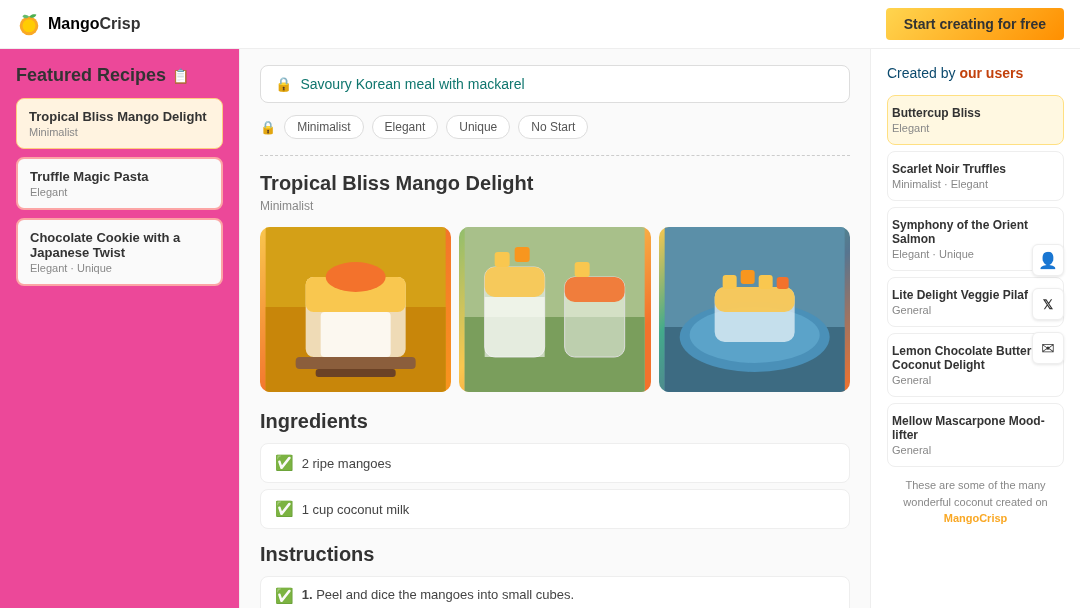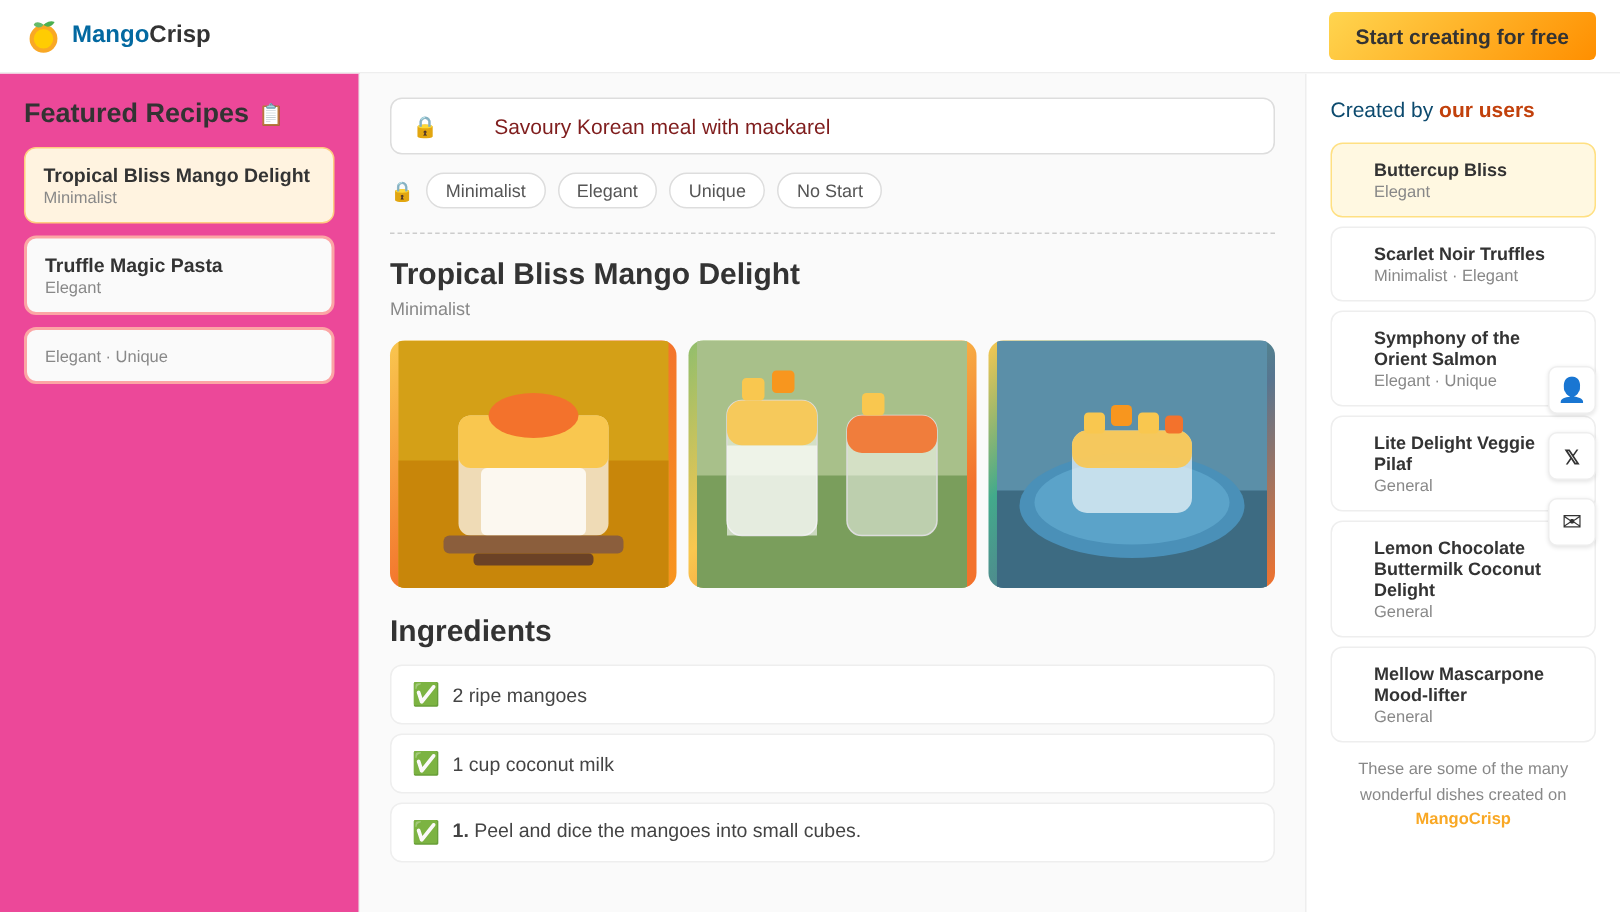--- a/index.html
+++ b/index.html
@@ -3,21 +3,21 @@
   <meta charset="utf-8">
   <style>
     * { box-sizing: border-box; margin: 0; padding: 0; }
     body { font-family: -apple-system, BlinkMacSystemFont, 'Segoe UI', sans-serif; background: #f5f5f5; color: #333; font-size: 14px; }
 
     .app-container { display: flex; flex-direction: column; height: 608px; overflow: hidden; background: #fff; }
 
     .top-bar { display: flex; align-items: center; padding: 8px 16px; background: #fff; border-bottom: 1px solid #eee; gap: 12px; }
     .logo-area { display: flex; align-items: center; gap: 6px; }
     .logo-text { font-weight: 700; font-size: 16px; }
-    .logo-text span { color: #0369a1; }
+    .logo-text span { color: #000000; }
 
     .cta-button { background: linear-gradient(135deg, #ffd54f, #ff8f00); border: none; padding: 8px 18px; border-radius: 4px; font-weight: 600; font-size: 14px; cursor: pointer; color: #333; margin-left: auto; }
 
     .main-layout { display: flex; flex: 1; overflow: hidden; }
 
     
     .sidebar { width: 240px; min-width: 240px; background: #ec4899; border-right: 1px solid #eee; padding: 16px; overflow-y: auto; }
     .sidebar-title { font-size: 18px; font-weight: 700; margin-bottom: 12px; display: flex; align-items: center; gap: 6px; }
     .sidebar-title-icon { font-size: 14px; }
 
@@ -25,21 +25,21 @@
     .recipe-card.active { background: #fff3e0; border: 1.5px solid #ffcc80; }
     .recipe-card:not(.active) { background: #fafafa; border: 2px solid #fca5a5; }
     .recipe-card-title { font-weight: 600; font-size: 13px; color: #333; }
     .recipe-card-subtitle { font-size: 11px; color: #888; margin-top: 2px; }
 
     
     .main-content { flex: 1; overflow-y: auto; padding: 16px 20px; background: #fafafa; }
 
     .search-bar { display: flex; align-items: center; gap: 8px; background: #fff; border: 1px solid #ddd; border-radius: 8px; padding: 10px 14px; margin-bottom: 12px; }
     .search-icon { color: #999; font-size: 14px; }
-    .search-input { border: none; outline: none; flex: 1; font-size: 14px; color: #7f1d1d; background: transparent; margin-left: 29px; }
+    .search-input { border: none; outline: none; flex: 1; font-size: 14px; color: #0f766e; background: transparent; }
 
     .tags-row { display: flex; gap: 8px; margin-bottom: 16px; align-items: center; }
     .tag-lock { color: #999; font-size: 13px; }
     .tag { padding: 4px 12px; border-radius: 16px; border: 1px solid #ddd; font-size: 12px; background: #fff; cursor: pointer; color: #555; }
 
     .divider { border: none; border-top: 1px dashed #ccc; margin-bottom: 16px; }
 
     .recipe-title { font-size: 20px; font-weight: 700; color: #333; margin-bottom: 4px; }
     .recipe-tag { font-size: 12px; color: #888; margin-bottom: 14px; }
 
@@ -57,21 +57,21 @@
     .check-icon { color: #6dbf67; font-size: 15px; }
 
     .instruction-item { display: flex; align-items: flex-start; gap: 8px; padding: 10px 14px; background: #fff; border: 1px solid #eee; border-radius: 8px; margin-bottom: 6px; font-size: 13px; color: #444; }
 
     
     .right-panel { width: 210px; min-width: 210px; background: #fff; border-left: 1px solid #eee; padding: 16px; overflow-y: auto; }
     .created-header { font-size: 14px; font-weight: 400; margin-bottom: 14px; color: #555; }
     .created-header .by { color: #0c4a6e; text-align: center; }
     .created-header .our-users { color: #c2410c; font-weight: 600; }
 
-    .user-recipe-card { padding: 10px 28px; border-radius: 8px; margin-bottom: 6px; background: #fff; border: 1px solid #eee; }
+    .user-recipe-card { padding: 10px 4px; border-radius: 8px; margin-bottom: 6px; background: #fff; border: 1px solid #eee; }
     .user-recipe-card.highlight { background: #fff8e1; border-color: #ffe082; }
     .user-recipe-title { font-weight: 600; font-size: 12px; color: #333; }
     .user-recipe-subtitle { font-size: 11px; color: #888; margin-top: 2px; }
 
     .footer-note { font-size: 11px; color: #888; text-align: center; margin-top: 10px; line-height: 1.5; }
     .footer-note .brand { color: #f9a825; font-weight: 700; }
 
     
     .floating-icons { position: fixed; right: 16px; top: 50%; transform: translateY(-50%); display: flex; flex-direction: column; gap: 12px; }
     .float-icon { width: 32px; height: 32px; background: #fff; border-radius: 6px; display: flex; align-items: center; justify-content: center; font-size: 16px; cursor: pointer; border: 1px solid #eee; box-shadow: 0 1px 3px rgba(0,0,0,0.1); }
@@ -109,20 +109,21 @@
 
       <div class="recipe-card active">
         <div class="recipe-card-title">Tropical Bliss Mango Delight</div>
         <div class="recipe-card-subtitle">Minimalist</div>
       </div>
       <div class="recipe-card">
         <div class="recipe-card-title">Truffle Magic Pasta</div>
         <div class="recipe-card-subtitle">Elegant</div>
       </div>
       <div class="recipe-card">
+        <div class="recipe-card-title">Chocolate Cookie with a Japanese Twist</div>
         <div class="recipe-card-subtitle">Elegant · Unique</div>
       </div>
     </div>
 
     <div class="main-content">
 
       <div class="search-bar">
         <span class="search-icon">🔒</span>
         <input class="search-input" type="text" value="Savoury Korean meal with mackarel" placeholder="Savoury Korean meal with mackarel" style="">
       </div>
@@ -193,20 +194,21 @@
       <div class="section-title">Ingredients</div>
       <div class="ingredient-item">
         <span class="check-icon">✅</span>
         <span>2 ripe mangoes</span>
       </div>
       <div class="ingredient-item">
         <span class="check-icon">✅</span>
         <span>1 cup coconut milk</span>
       </div>
 
+      <div class="section-title" style="margin-top:14px;">Instructions</div>
       <div class="instruction-item">
         <span class="check-icon">✅</span>
         <span><strong>1.</strong> <span>Peel and dice the mangoes into small cubes.</span></span>
       </div>
 
     </div>
 
     <div class="right-panel">
       <div class="created-header">
         <span class="by">Created</span>
@@ -235,21 +237,21 @@
       <div class="user-recipe-card">
         <div class="user-recipe-title">Lemon Chocolate Buttermilk Coconut Delight</div>
         <div class="user-recipe-subtitle">General</div>
       </div>
       <div class="user-recipe-card">
         <div class="user-recipe-title">Mellow Mascarpone Mood-lifter</div>
         <div class="user-recipe-subtitle">General</div>
       </div>
 
       <div class="footer-note">
-        <span>These are some of the many wonderful dishes created on</span>
+        <span>These are some of the many wonderful coconut created on</span>
         <span class="brand">MangoCrisp</span>
       </div>
     </div>
   </div>
 </div>
 
 <div class="floating-icons">
   <div class="float-icon">👤</div>
   <div class="float-icon" style="font-weight:700;font-size:13px;">𝕏</div>
   <div class="float-icon">✉</div>

